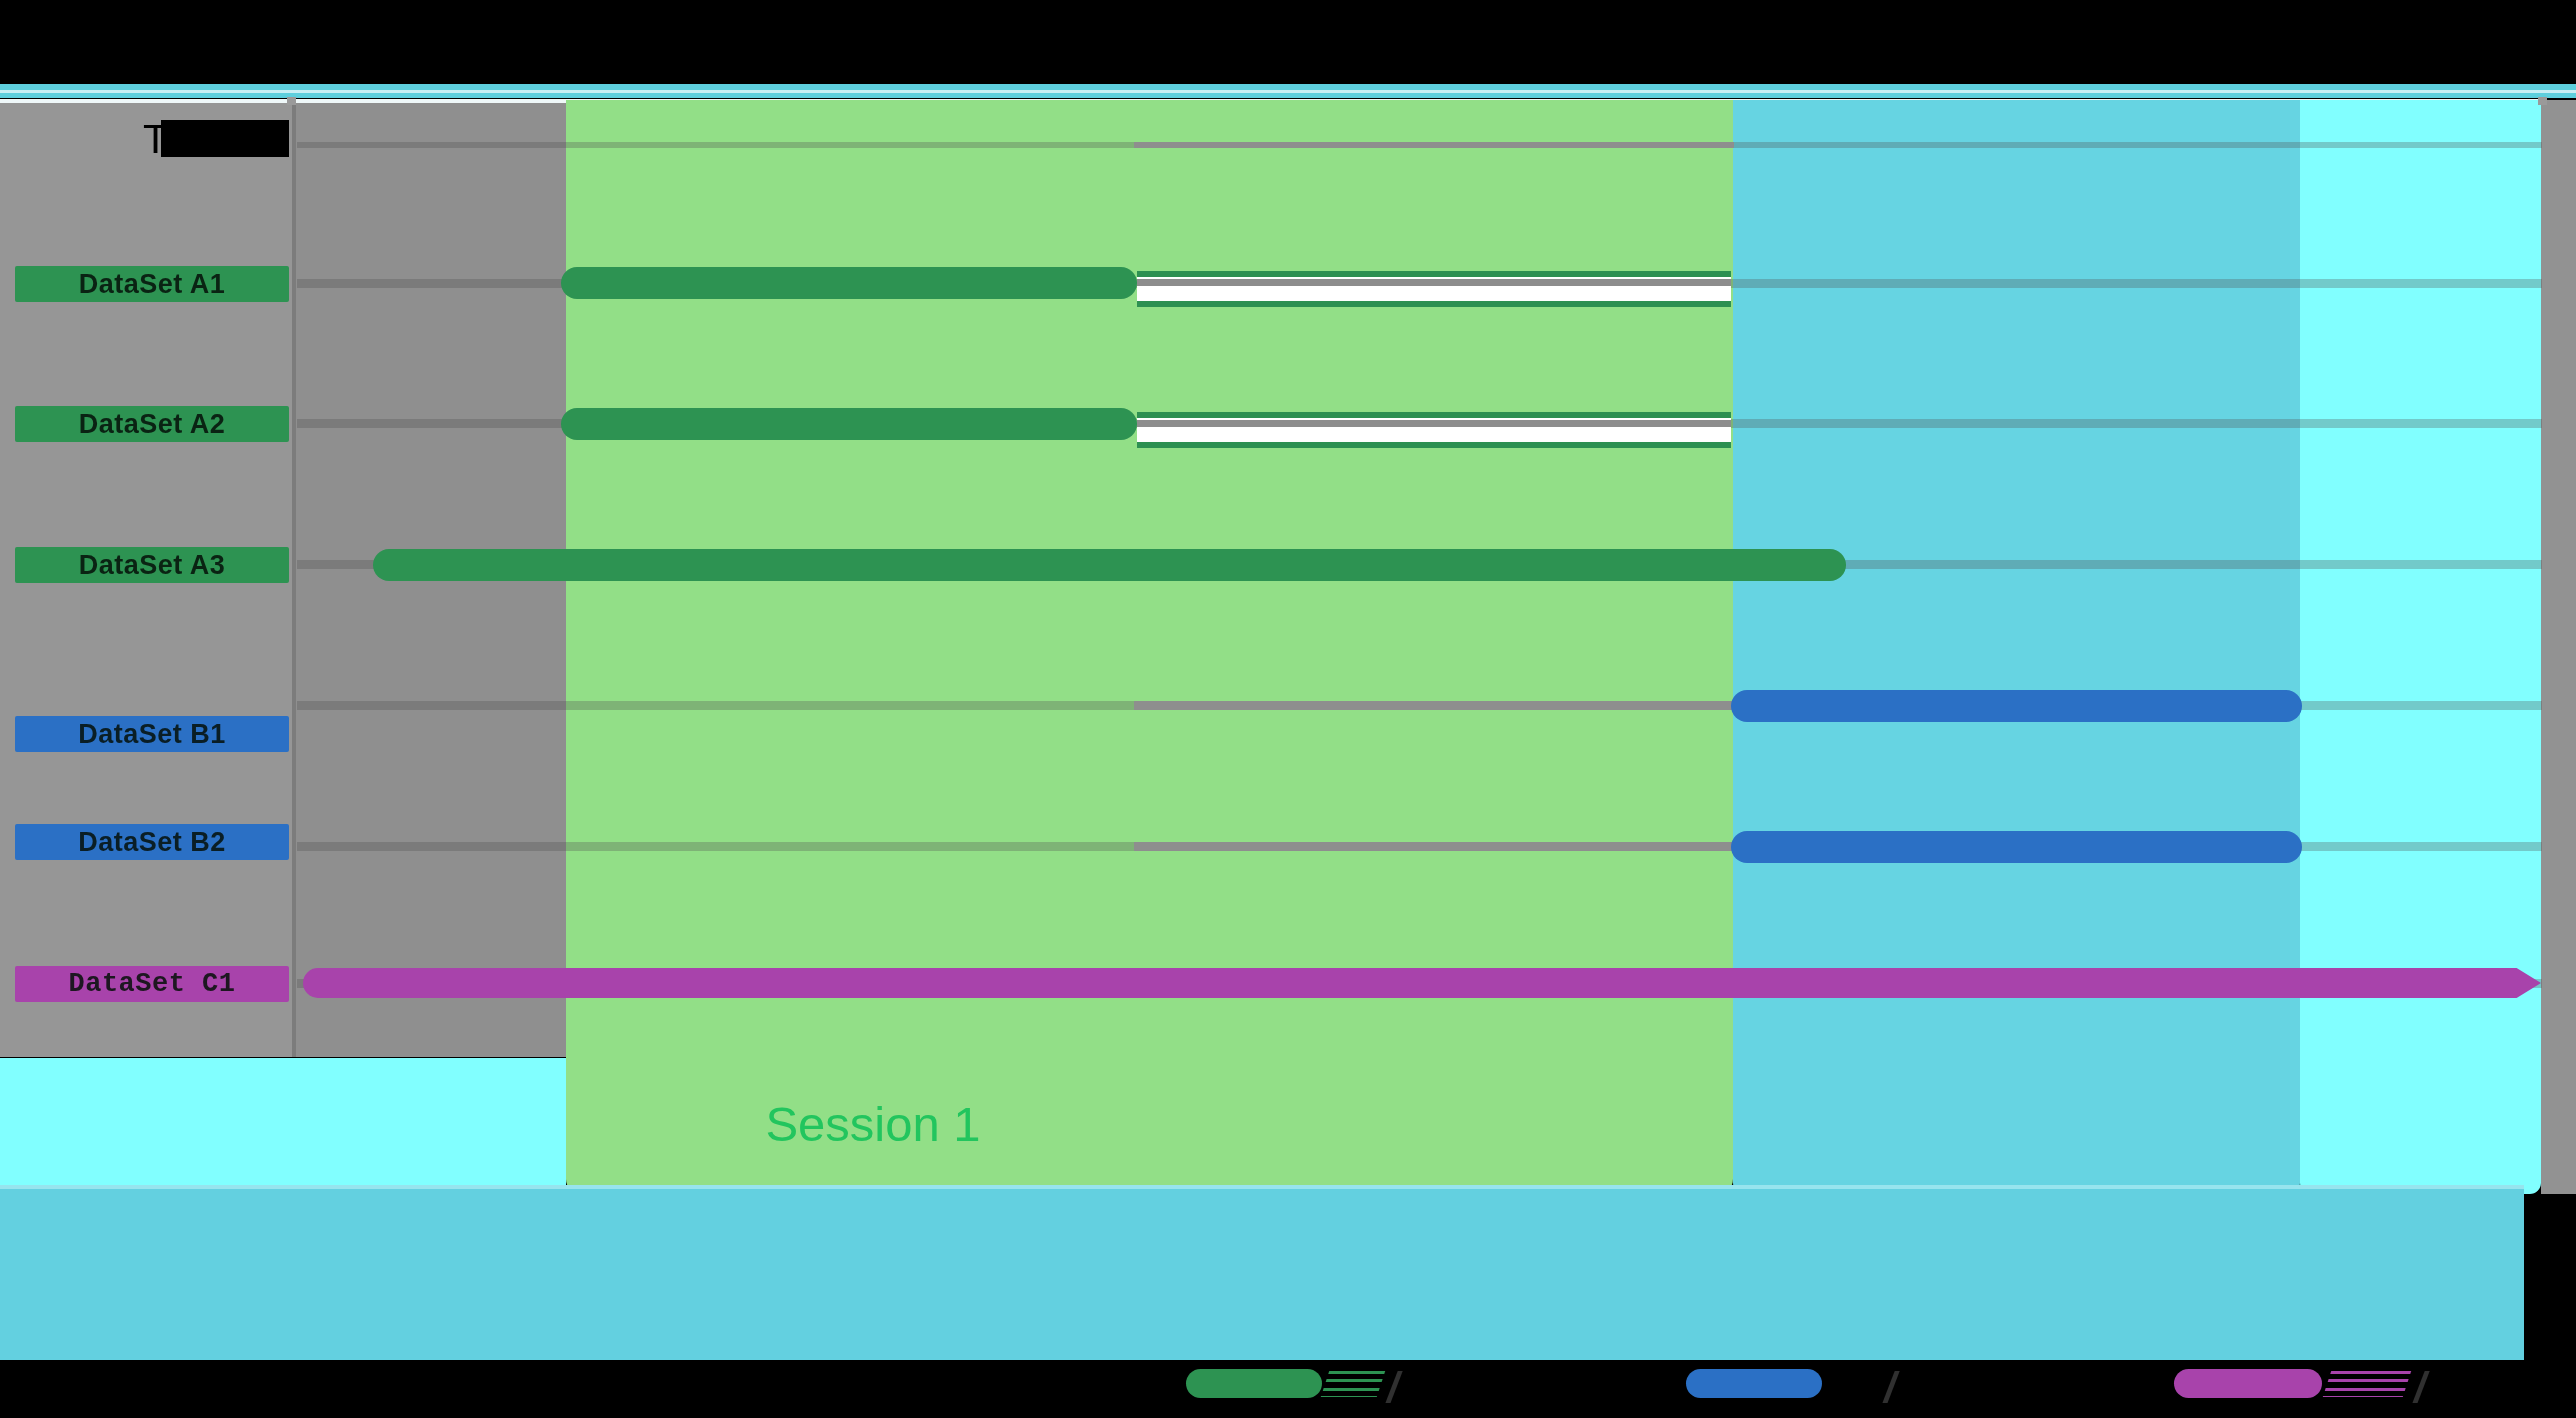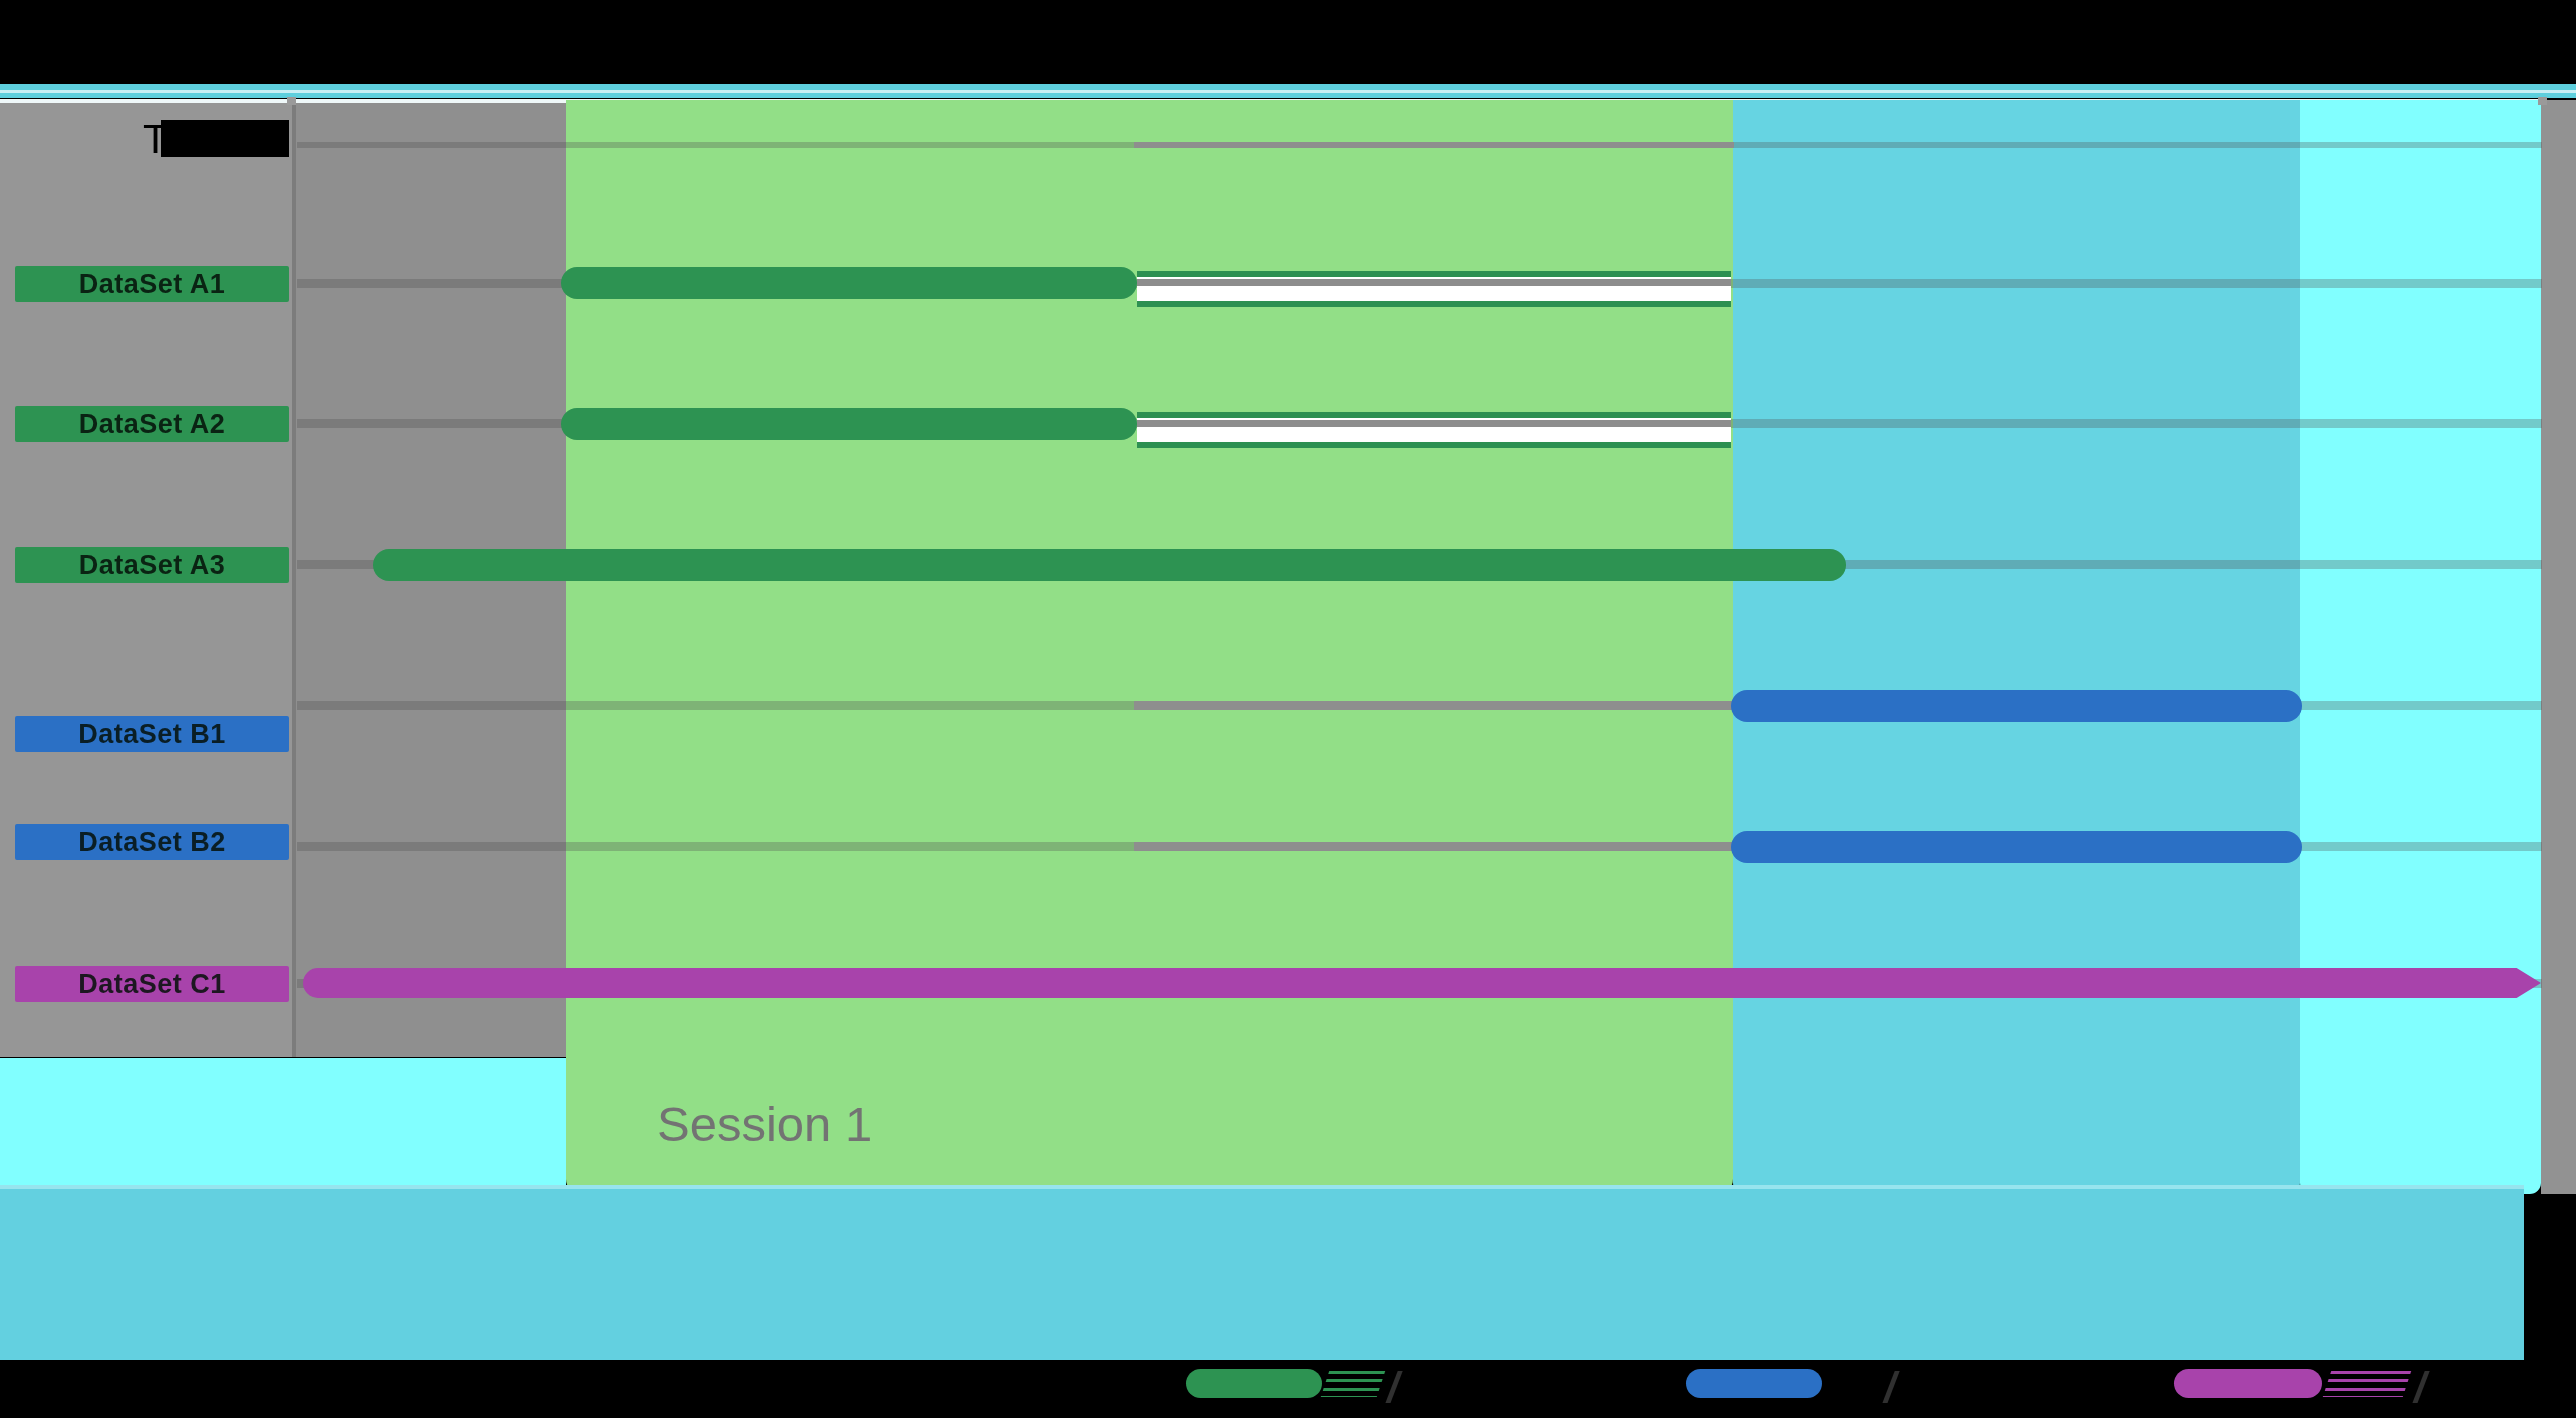--- a/index.html
+++ b/index.html
@@ -51,27 +51,27 @@
   #bar-a3{left:373px;top:549px;width:1473px;}
   #bar-b1{left:1731px;top:690px;width:571px;}
   #bar-b2{left:1731px;top:831px;width:571px;}
 
   
   .row-label{left:15px;width:274px;height:36px;border-radius:1.9px;display:flex;
              align-items:center;justify-content:center;font-size:27px;font-weight:700;
              color:rgba(5,15,8,0.85);letter-spacing:0.5px;}
   .row-label.green{background:#2d9352;}
   .row-label.blue{background:#2b70c5;margin-top:28px;}
-  .row-label.magenta{background:#a843ab;}
+  .row-label.magenta{background:#a843ab;font-family:Liberation Mono, monospace;}
 
   #task-label{left:143px;top:116px;font-size:41px;color:#000;font-weight:500;}
   #redaction-box{left:161px;top:120px;width:128px;height:37px;background:#000;}
 
   
-  .session-caption{width:432px;text-align:left;font-size:49px;color:#737373;}
+  .session-caption{width:432px;text-align:center;font-size:49px;color:#22c55e;}
   #session-1-caption{left:657px;top:1096px;}
   #session-2-caption{left:1802px;top:1096px;}
 
   
   .legend-pill{top:1369px;height:29px;border-radius:15px;}
   .legend-streaks{top:1371px;height:26px;transform:skewX(-18deg);}
   .streaks-green{background:repeating-linear-gradient(#2d9352 0 2.8px,transparent 2.8px 8.4px);}
   .streaks-magenta{background:repeating-linear-gradient(#a843ab 0 2.8px,transparent 2.8px 8.4px);}
   .legend-slash{top:1363px;font-size:43px;font-style:italic;font-weight:700;color:#303030;}
 </style>

